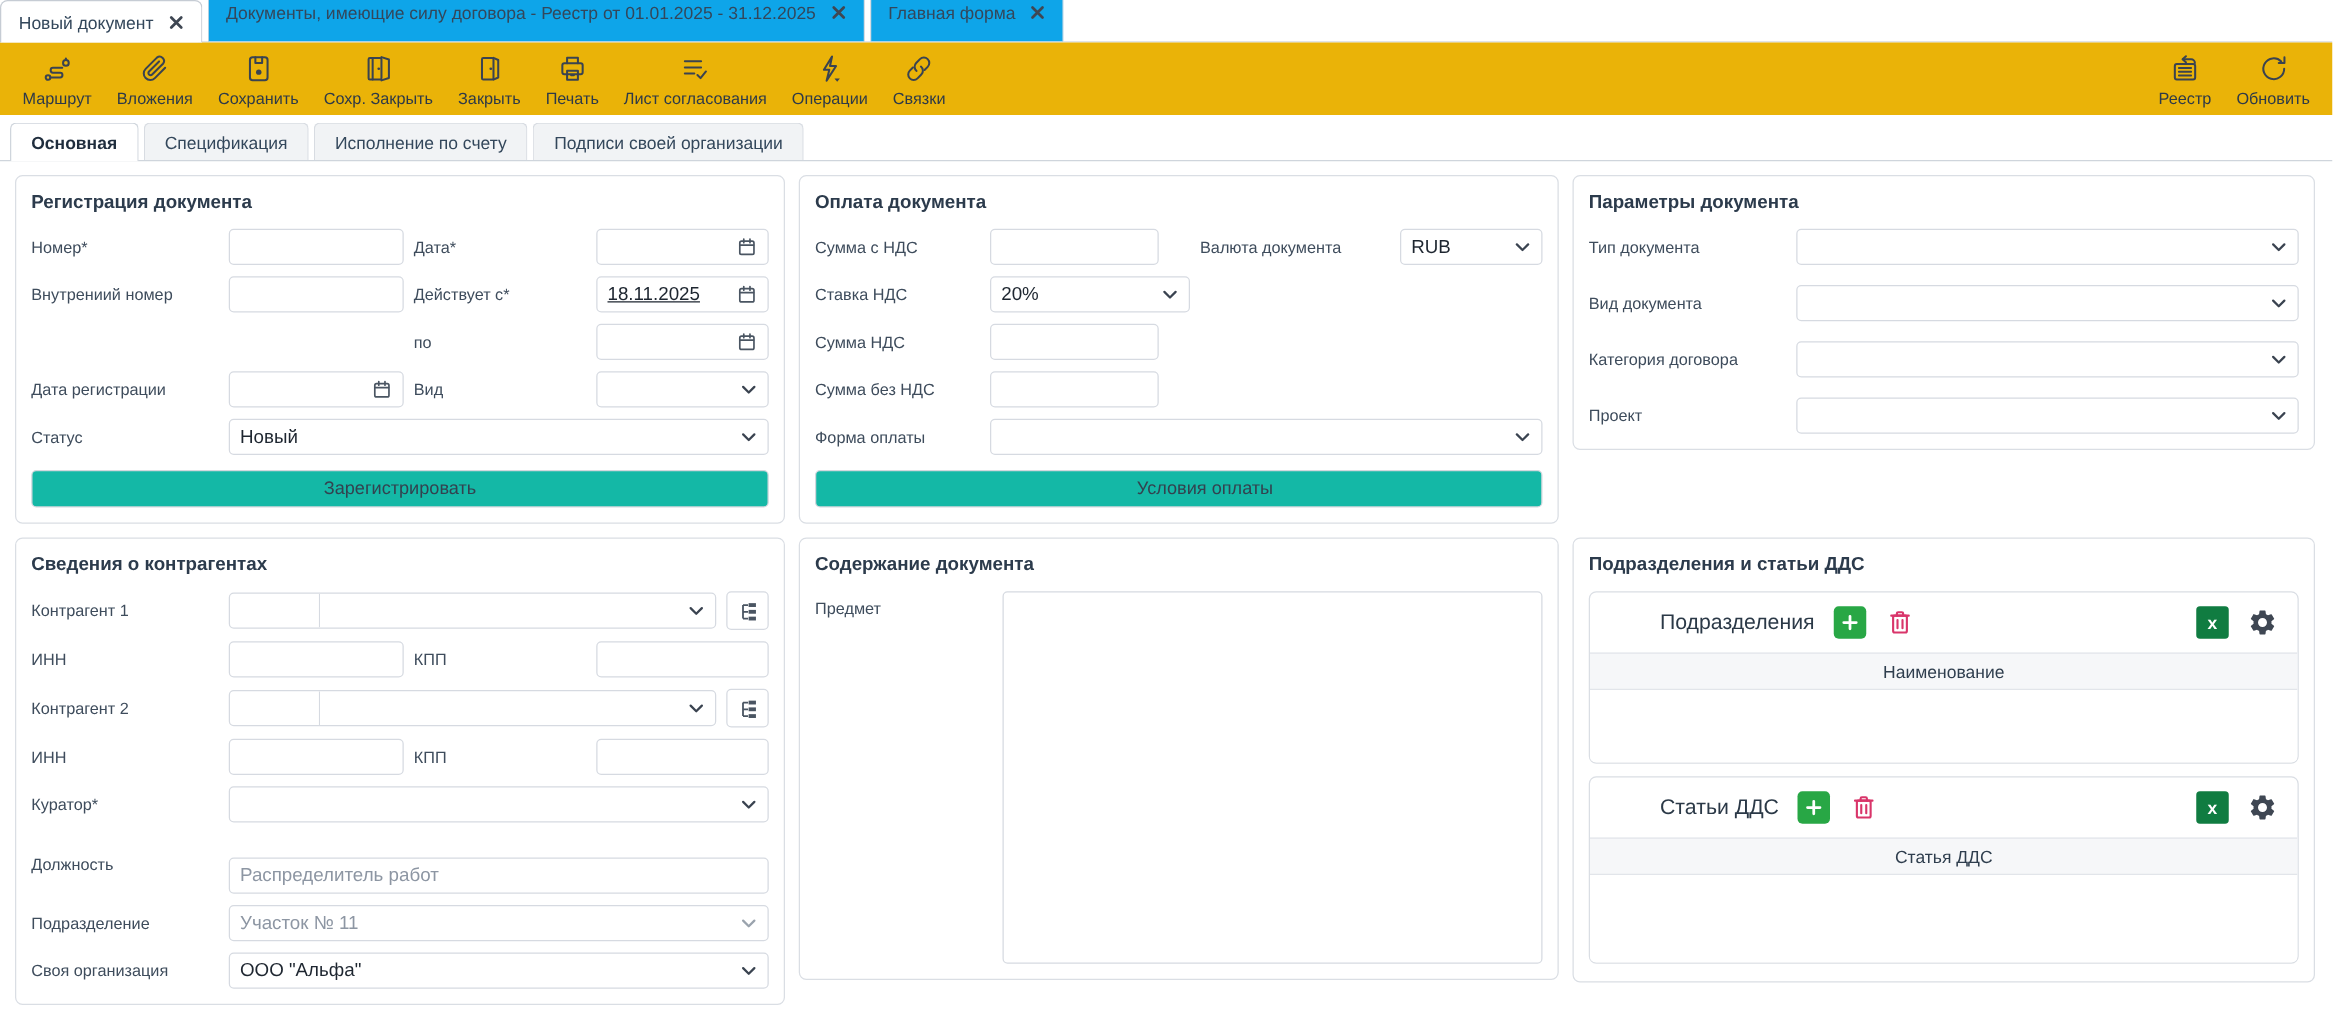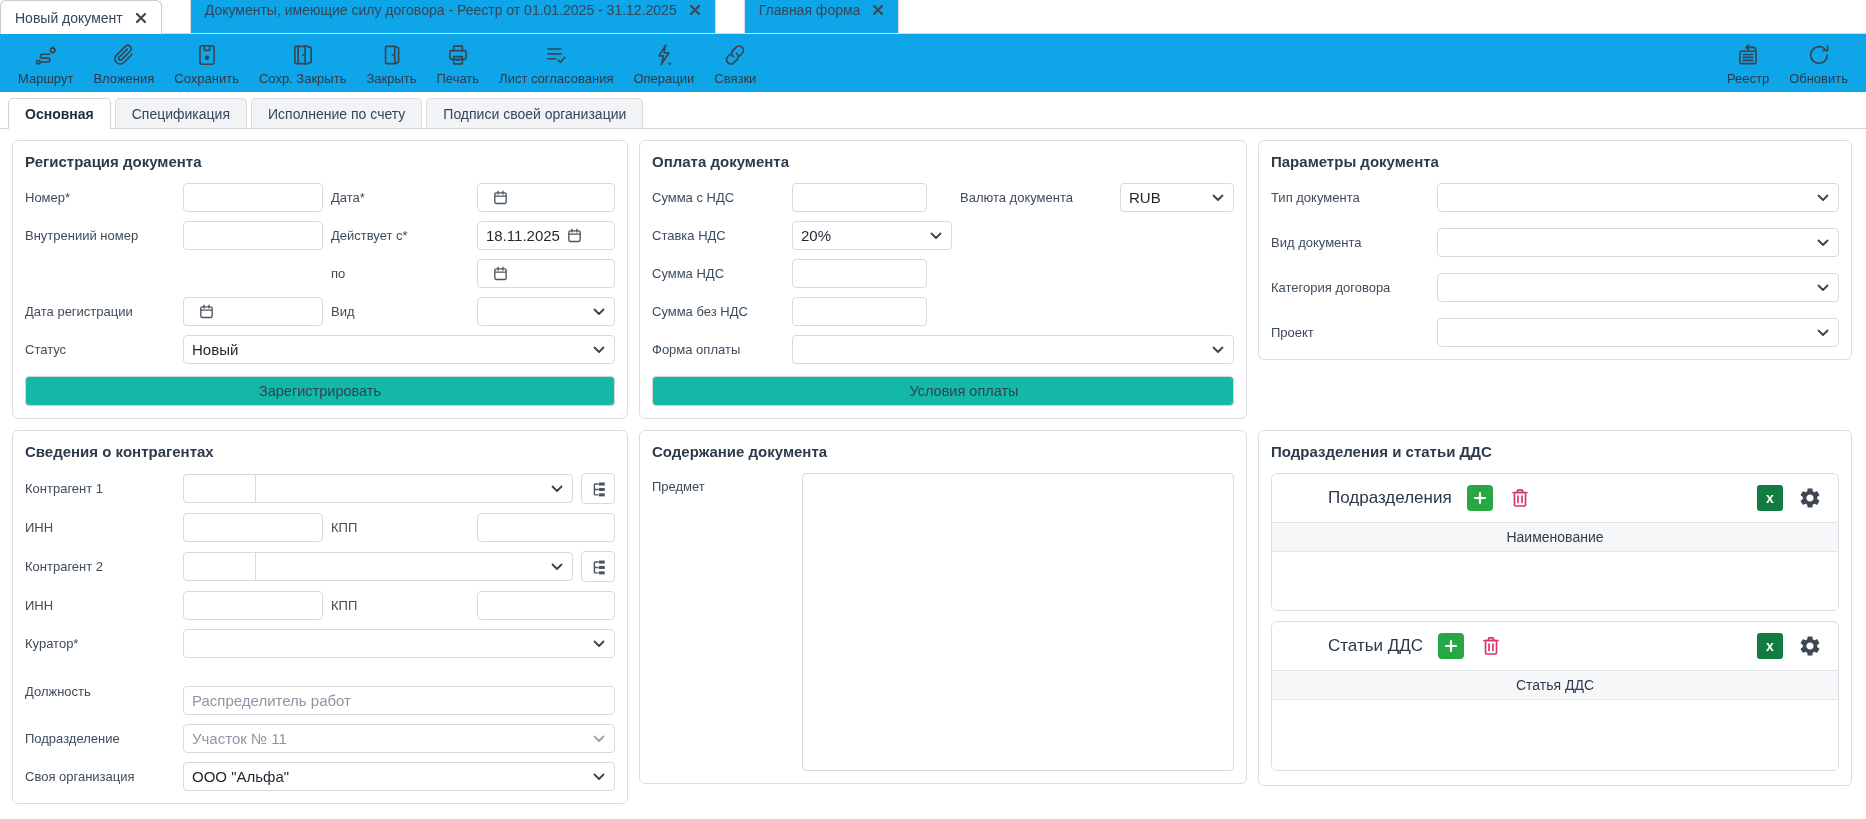--- a/index.html
+++ b/index.html
@@ -2,33 +2,33 @@
 <html><head>
 <meta charset="utf-8">
 <style>
   * { box-sizing: border-box; margin: 0; padding: 0; }
   html,body { width: 1866px; height: 819px; background: #fff;
     font-family: "Liberation Sans", sans-serif; overflow: hidden; }
   .app { width: 1866px; height: 819px; background: #fff; }
 
   
   .wintabs { display: flex; align-items: flex-end; height: 34px; background: #fff;
-    border-bottom: 1px solid #d8dce2; gap: 24px; }
+    border-bottom: 1px solid #d8dce2; }
   .wintab { display: flex; align-items: center; gap: 12px; height: 47px;
     padding: 0 14px; background: #0ea5e9; border: 1px solid #d8dce2;
     border-bottom: none; border-radius: 6px 6px 0 0; margin-right: 4px;
     font-size: 14px; color: #33475b; cursor: default; white-space: nowrap; }
   .wintab.active { background: #fff; border-color: #c6ccd4; margin-bottom: -1px;
     height: 34px; }
   .xicon { width: 12px; height: 12px; flex: 0 0 auto; }
   .xicon path { stroke: #3f4753; stroke-width: 2.2; fill: none; stroke-linecap: round; }
 
   
   .toolbar { display: flex; align-items: flex-start; padding: 6px 8px 4px 8px;
-    background: #0ea5e9; }
+    background: #eab308; }
   .tbitem { display: flex; flex-direction: column; align-items: center; gap: 3px;
     padding: 2px 10px; cursor: pointer; border-radius: 4px; }
   .tbicon { width: 26px; height: 26px; }
   .tbicon * { stroke: #3a4350; stroke-width: 1.5; fill: none;
     stroke-linecap: round; stroke-linejoin: round; }
   .tbicon .fill { fill: #3a4350; stroke: none; }
   .tblabel { font-size: 13px; color: #2e3a48; white-space: nowrap; }
   .tb-spacer { flex: 1; }
 
   
@@ -54,21 +54,21 @@
     column-gap: 8px; row-gap: 9px; align-items: center; gap: 16px; }
   .gp { display: grid; grid-template-columns: 132px 160px 152px 1fr;
     column-gap: 8px; row-gap: 9px; align-items: center; }
   label, .lbl { font-size: 13px; color: #3e4c5c; }
 
   .inp { height: 29px; width: 100%; border: 1px solid #d6dae1; border-radius: 4px;
     background: #fff; font-size: 15px; color: #1e2630; padding: 0 8px;
     font-family: "Liberation Sans", sans-serif; outline: none;
     display: flex; align-items: center; }
   input.inp.muted { color: #8d96a3; margin-top: 19px; }
-  .datefield { gap: 6px; cursor: text; }
+  .datefield { justify-content: space-between; gap: 6px; cursor: text; text-decoration: underline; }
   .datefield .val { font-size: 15px; color: #1e2630; }
   .calicon { width: 17px; height: 17px; flex: 0 0 auto; }
   .calicon * { stroke: #4a5562; stroke-width: 1.9; fill: none; stroke-linecap: round; }
 
   .sel { height: 29px; width: 100%; border: 1px solid #d6dae1; border-radius: 4px;
     background: #fff; display: flex; align-items: center; padding: 0 9px 0 8px;
     cursor: pointer; gap: 6px; }
   .sel .val { font-size: 15px; color: #1e2630; flex: 1; overflow: hidden;
     white-space: nowrap; }
   .sel .val.muted { color: #8d96a3; }

